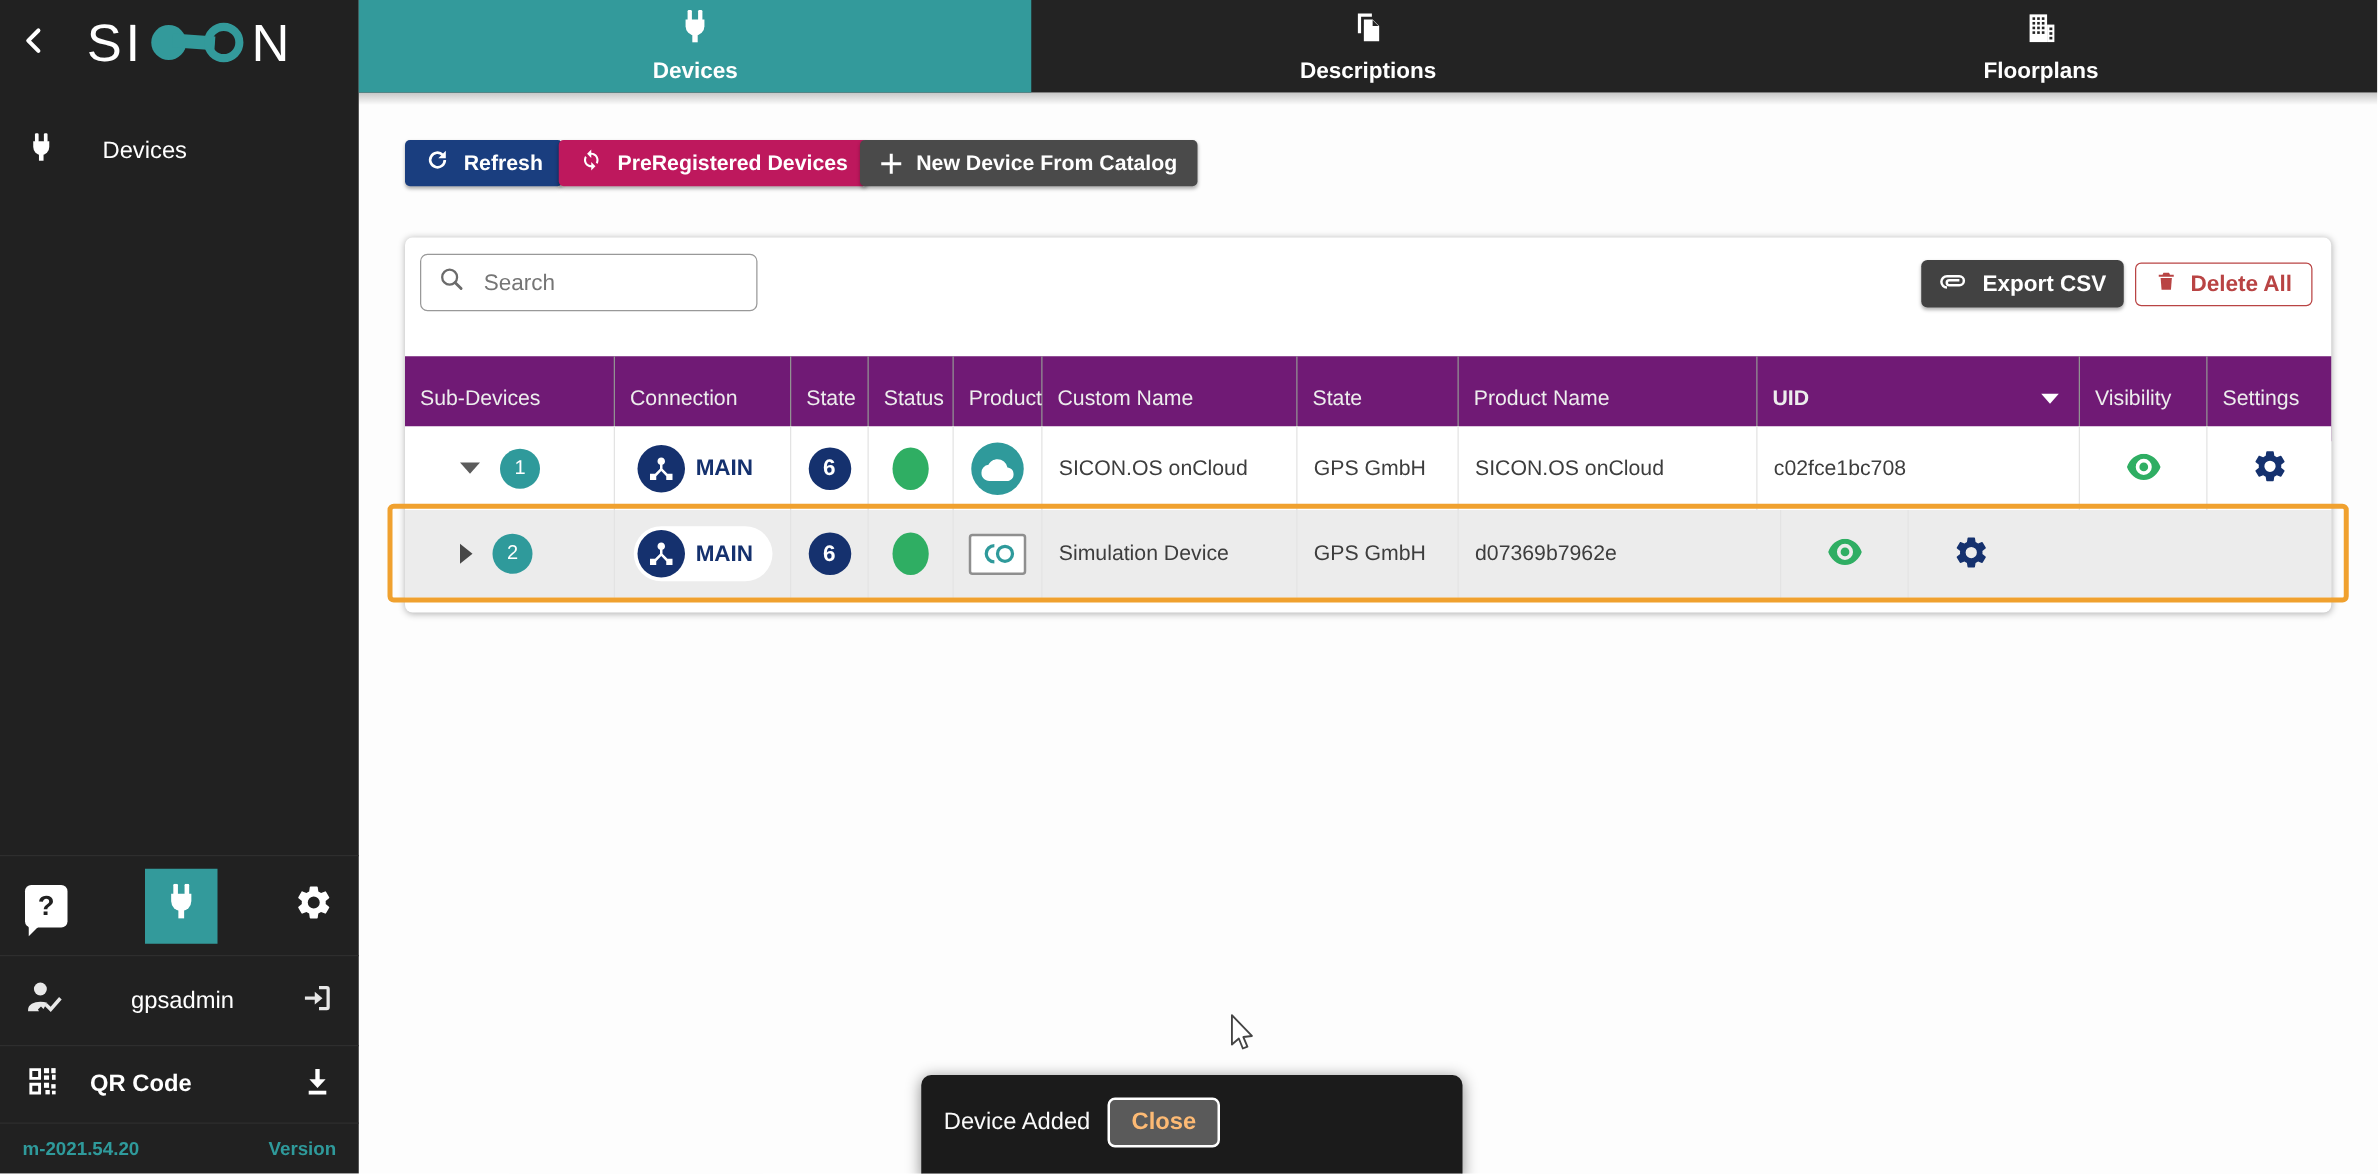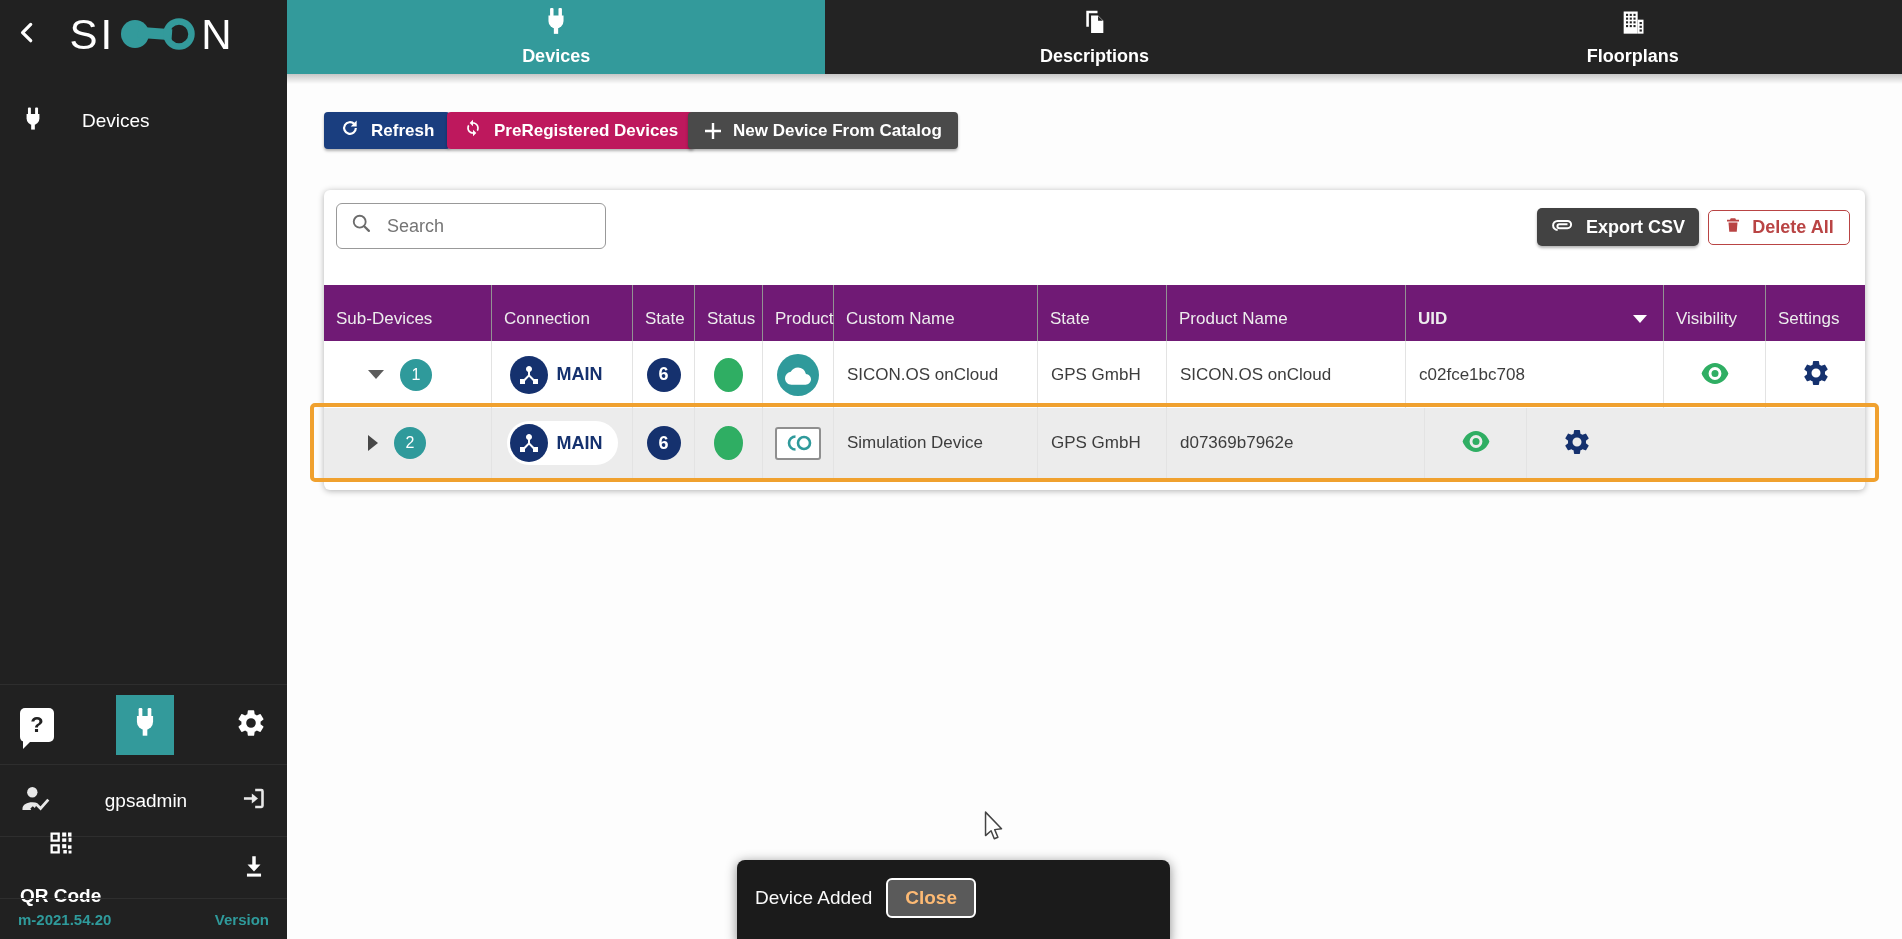--- a/index.html
+++ b/index.html
@@ -17,21 +17,21 @@
   .sb-icons{top:684px;height:80px;justify-content:space-between;padding:0 20px;}
   .sb-user{top:764px;height:72px;justify-content:space-between;padding:0 20px;gap:12px;}
   .sb-qr{top:836px;height:62px;justify-content:space-between;padding:0 20px;}
   .sb-version{top:898px;height:41px;justify-content:space-between;padding:0 18px;color:#2f9a9b;font-size:15px;font-weight:700;}
   .teal-square{width:58px;height:60px;background:#339a9b;display:flex;align-items:center;justify-content:center;cursor:pointer;}
   .help-icon{position:relative;width:34px;height:34px;background:#fff;border-radius:5px;display:flex;align-items:center;justify-content:center;
              color:#212121;font-size:22px;font-weight:700;}
   .help-icon::after{content:"";position:absolute;left:3px;bottom:-7px;width:0;height:0;
              border:7px solid transparent;border-top-color:#fff;border-left-color:#fff;}
   .sb-username{font-size:19px;color:#fff;}
-  .qr-group{display:flex;align-items:center;gap:24px;flex-direction:column;}
+  .qr-group{display:flex;align-items:center;gap:24px;}
   .qr-label{font-size:19px;font-weight:700;color:#fff;}
 
   
   .tabbar{position:absolute;left:287px;top:0;width:1615px;height:74px;display:flex;background:#232323;}
   .tab{flex:1;display:flex;flex-direction:column;align-items:center;justify-content:center;gap:5px;
        color:#fff;font-size:18px;font-weight:700;cursor:pointer;}
   .tab.active{background:#339a9b;}
   .tab-shadow{position:absolute;left:287px;top:74px;width:1615px;height:10px;
        background:linear-gradient(rgba(0,0,0,0.22),rgba(0,0,0,0));pointer-events:none;}
 

